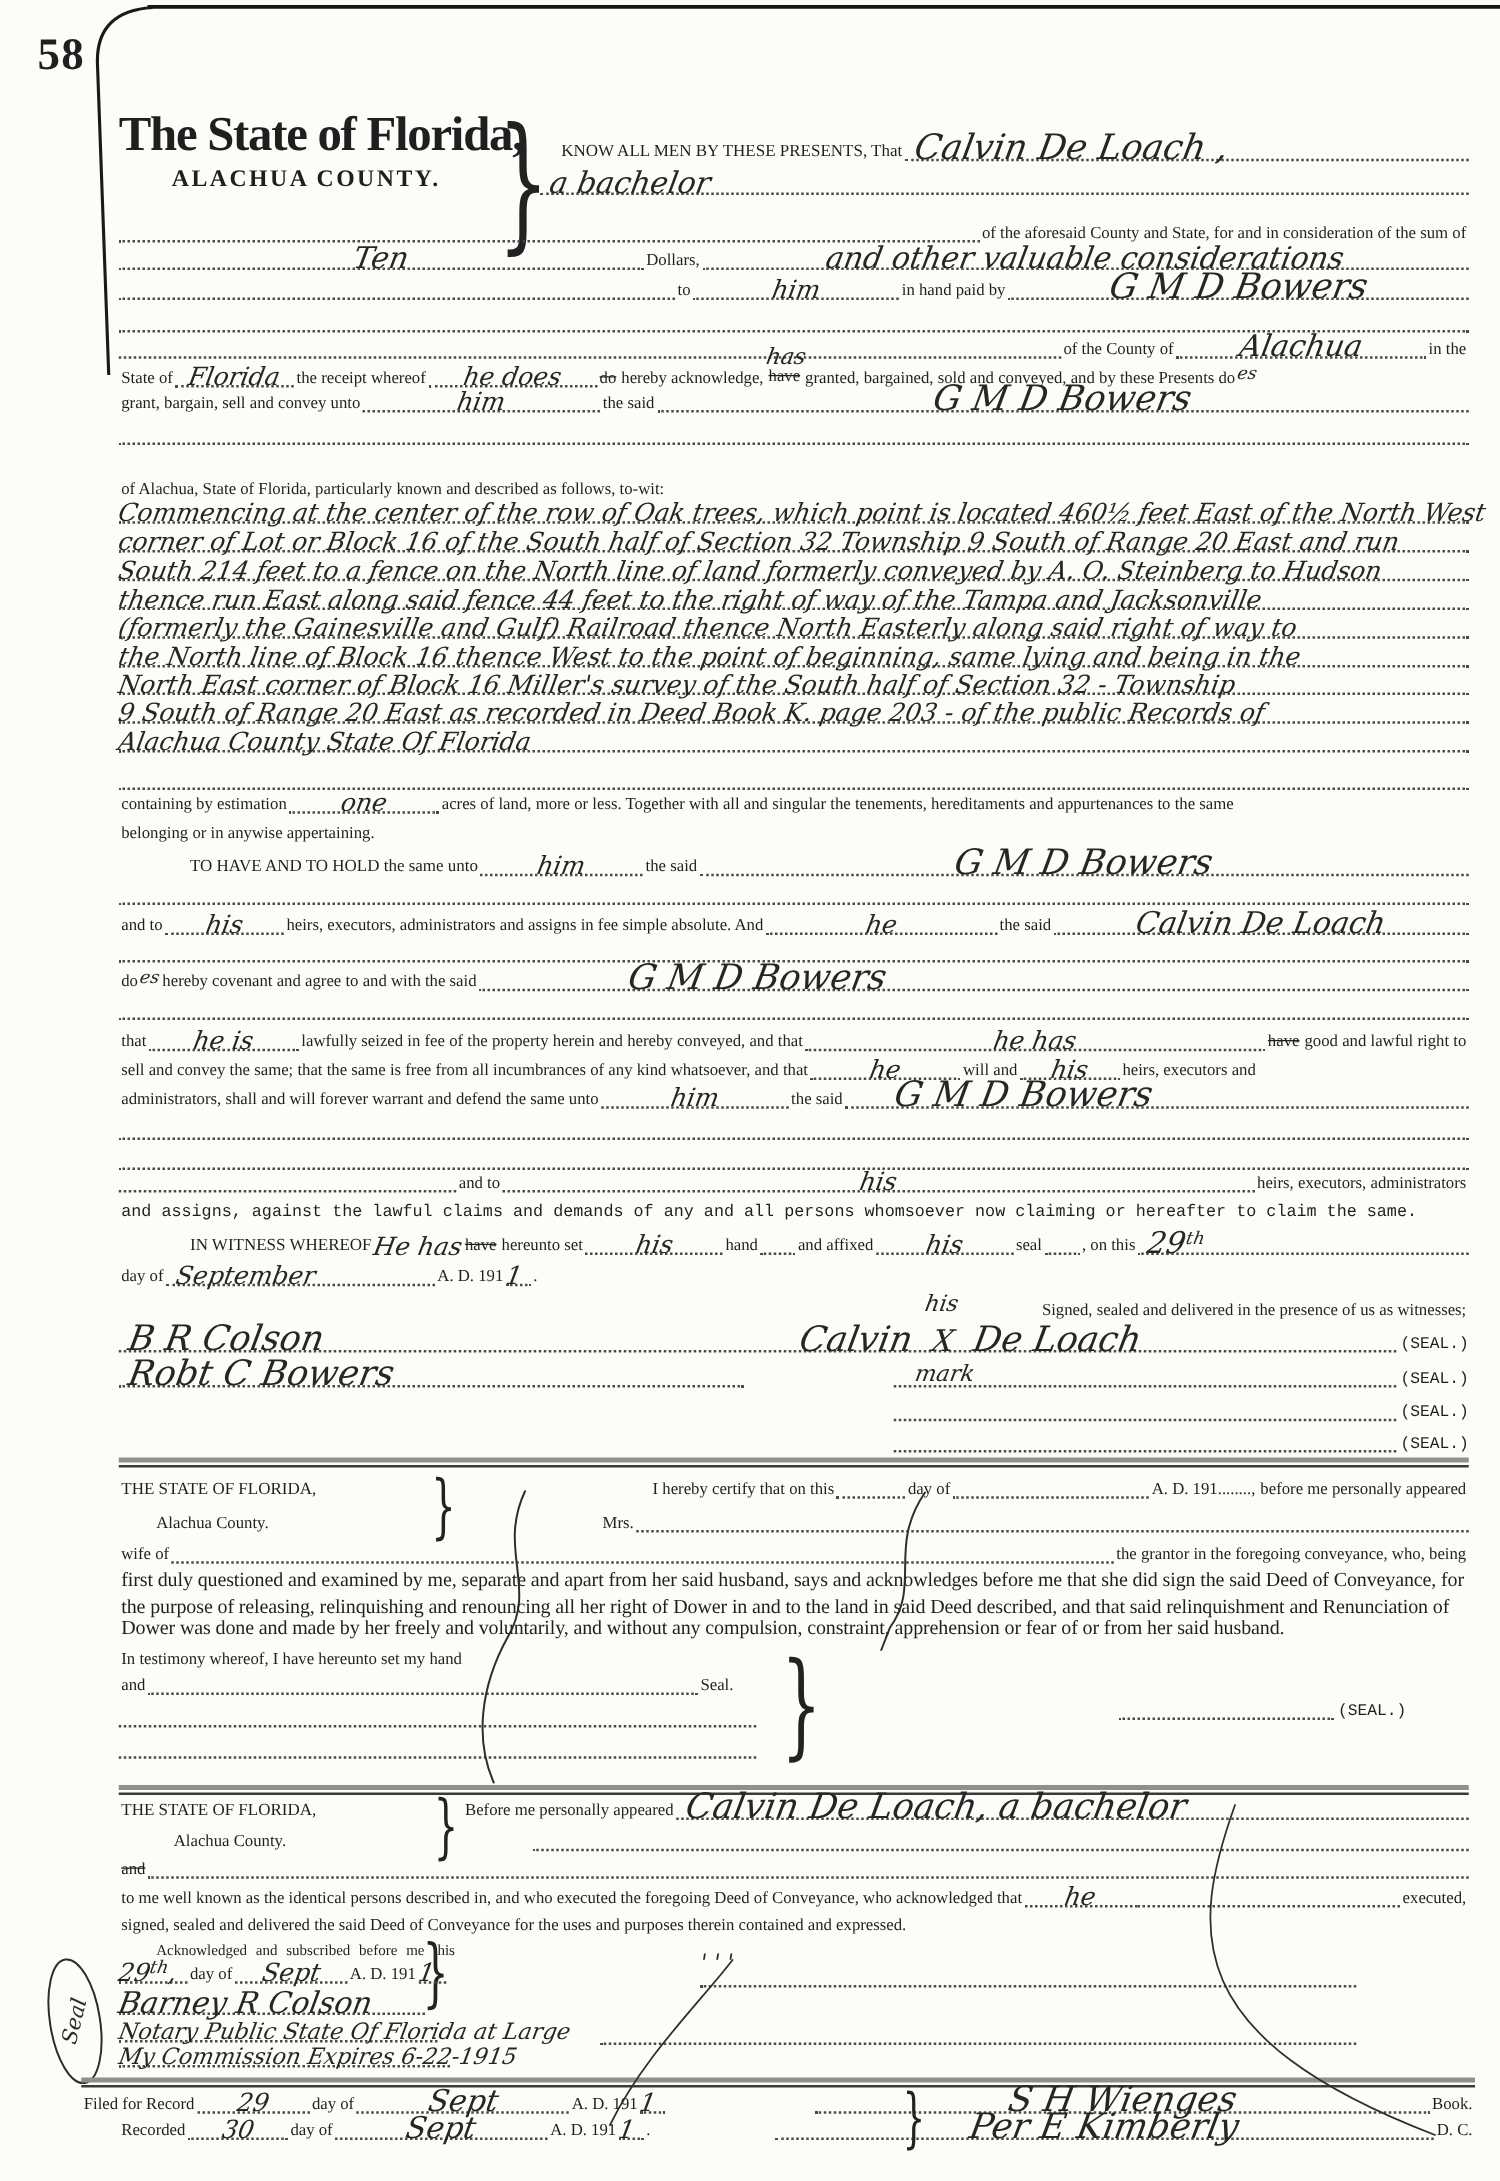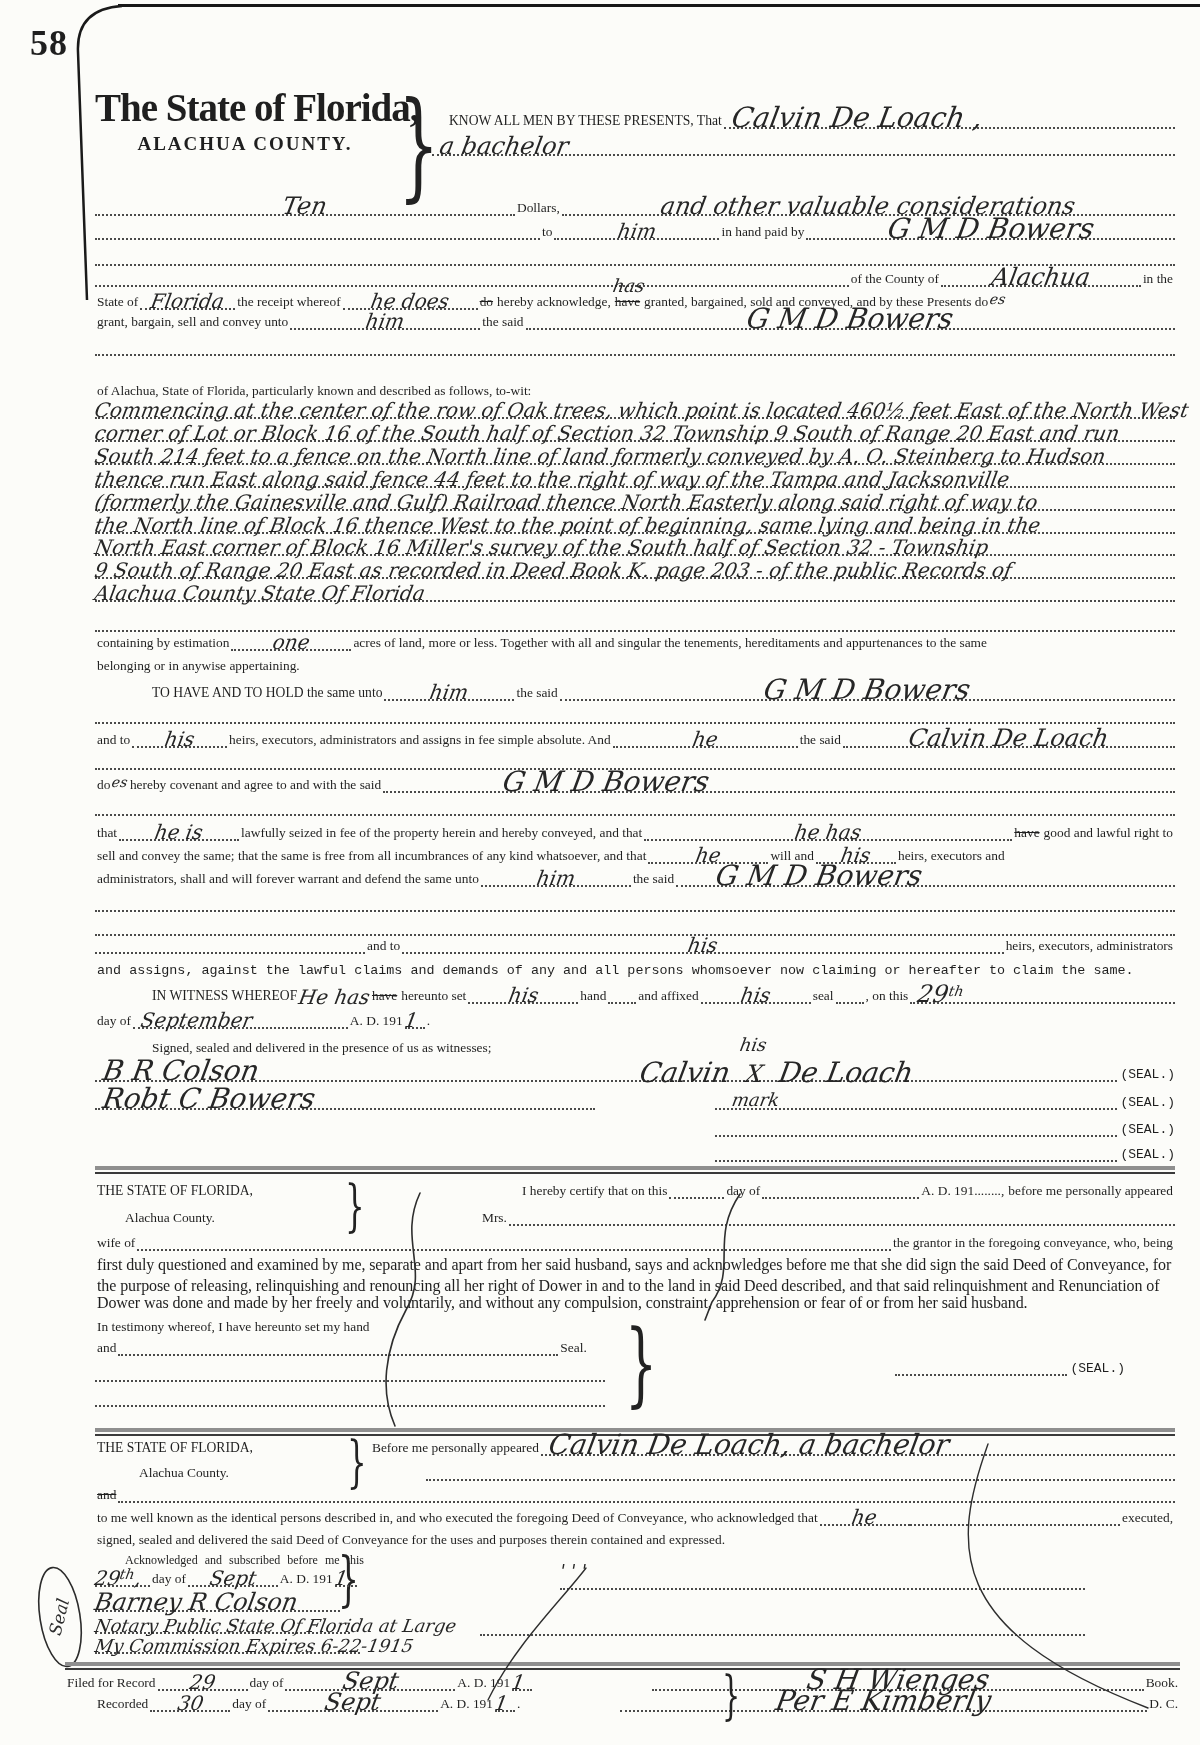--- a/index.html
+++ b/index.html
@@ -68,20 +68,24 @@
         <span class="hw hw-xl pl8">Calvin De Loach ,</span>
       </span>
   </div>
   <div class="line" style="top:132px;">
     <span class="sp" style="width:337px;"></span>
     <span class="fill">
         <span class="hw hw-lg pl8">a bachelor</span>
       </span>
   </div>
 
+  <div class="line" style="top:170px;">
+    <span class="fill"></span>
+    <span class="lbl">of the aforesaid County and State, for and in consideration of the sum of</span>
+  </div>
   <div class="line" style="top:192px;">
     <span class="fill fc" style="flex:0 0 420px;">
         <span class="hw hw-lg">Ten</span>
       </span>
     <span class="lbl">Dollars,</span>
     <span class="fill fc">
         <span class="hw hw-lg">and other valuable considerations</span>
       </span>
   </div>
   <div class="line" style="top:216px;">
@@ -319,21 +323,21 @@
     <span class="lbl">day of</span>
     <span class="fill" style="flex:0 0 215px;">
         <span class="hw hw-md pl8">September</span>
       </span>
     <span class="lbl">A. D. 191</span>
     <span class="fill" style="flex:0 0 20px;">
         <span class="hw hw-md">1</span>
       </span>
     <span class="lbl">.</span>
   </div>
-  <div class="line" style="top:1032px;">
+  <div class="line" style="top:1032px;justify-content:flex-end;">
     <span class="sp" style="width:55px;"></span>
     <span class="lbl">Signed, sealed and delivered in the presence of us as witnesses;</span>
   </div>
 
   <div class="line" style="top:1058px;">
     <span class="fill">
         <span class="hw hw-xl pl8">B R Colson</span>
       </span>
     <span class="seal-lbl">(SEAL.)</span>
     <span class="abs" style="left:545px;bottom:-4px;white-space:nowrap;">

